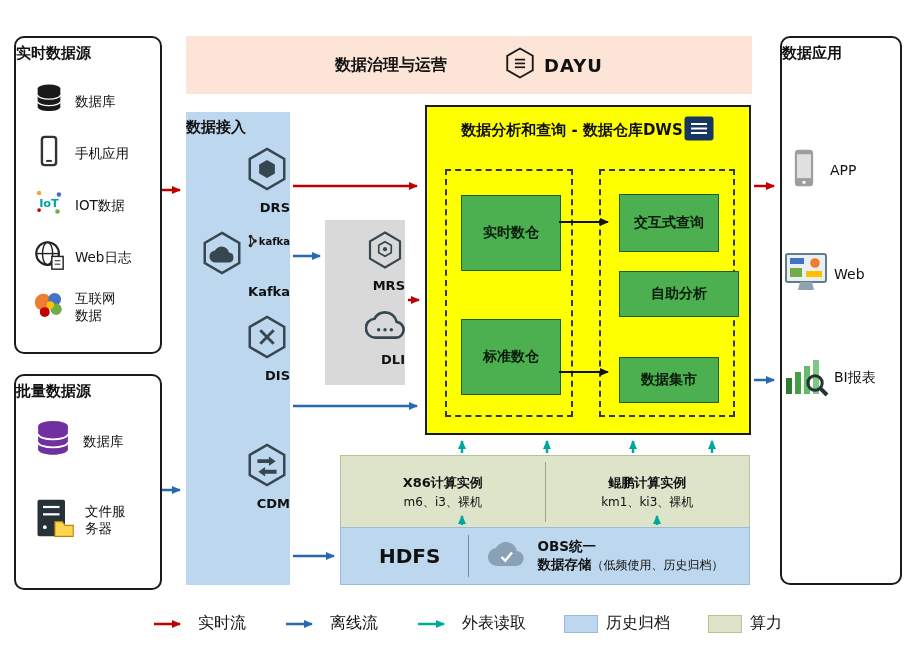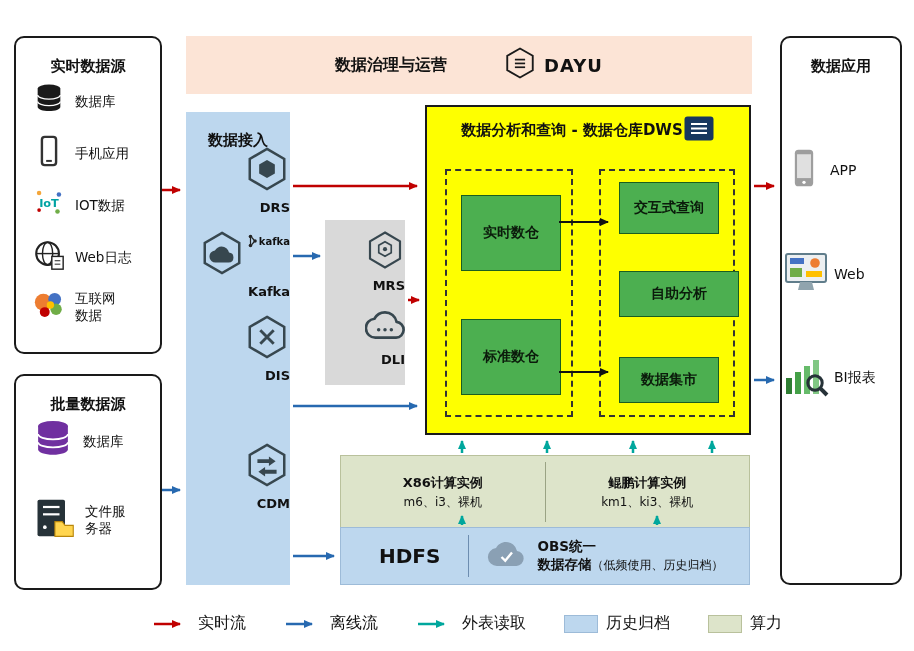--- a/index.html
+++ b/index.html
@@ -1,21 +1,21 @@
 <!DOCTYPE html>
 <html><head>
 <meta charset="utf-8">
 <style>
   *{box-sizing:border-box;margin:0;padding:0}
   body{background:#fff;font-family:"DejaVu Sans","Liberation Sans",sans-serif;color:#111}
   .canvas{position:relative;width:914px;height:651px;background:#fff;overflow:hidden}
   .arrows{position:absolute;left:0;top:0;z-index:10;pointer-events:none}
 
   .panel{position:absolute;border:2px solid #1a1a1a;border-radius:10px;background:#fff}
-  .panel-title{text-align:center;font-weight:bold;font-size:15px;padding-top:19px}
+  .panel-title{font-weight:bold;font-size:15px;padding-top:6px}
 
   .src-item{position:absolute;left:16px;right:6px;display:flex;align-items:center;gap:9px}
   .src-label{font-size:13.5px;line-height:1.25}
   .wrap{max-width:52px}
 
   .banner{position:absolute;left:186px;top:36px;width:566px;height:58px;background:#fce4d6;
           display:flex;align-items:center;justify-content:center;gap:56px}
   .banner-title{font-weight:bold;font-size:16px}
   .dayu{display:flex;align-items:center;gap:7px}
   .dayu-text{font-weight:bold;font-size:18px;letter-spacing:1px}
@@ -298,21 +298,21 @@
             <line x1="8" y1="13.5" x2="24" y2="13.5" stroke="#fff" stroke-width="2"></line>
             <line x1="8" y1="18" x2="24" y2="18" stroke="#fff" stroke-width="2"></line>
           </svg>
       </span>
     </div>
     <div class="dashed" style="left:18px;top:62px;width:128px;height:248px">
       <div class="module" style="left:14px;top:24px;width:100px;height:76px">实时数仓</div>
       <div class="module" style="left:14px;top:148px;width:100px;height:76px">标准数仓</div>
     </div>
     <div class="dashed" style="left:172px;top:62px;width:136px;height:248px">
-      <div class="module" style="left:18px;top:11px;width:100px;height:52px">交互式查询</div>
+      <div class="module" style="left:18px;top:23px;width:100px;height:58px">交互式查询</div>
       <div class="module" style="left:18px;top:100px;width:120px;height:46px">自助分析</div>
       <div class="module" style="left:18px;top:186px;width:100px;height:46px">数据集市</div>
     </div>
   </div>
 
   <div class="compute">
     <div class="compute-col">
       <div class="compute-title">X86计算实例</div>
       <div class="compute-models">m6、i3、裸机</div>
     </div>

